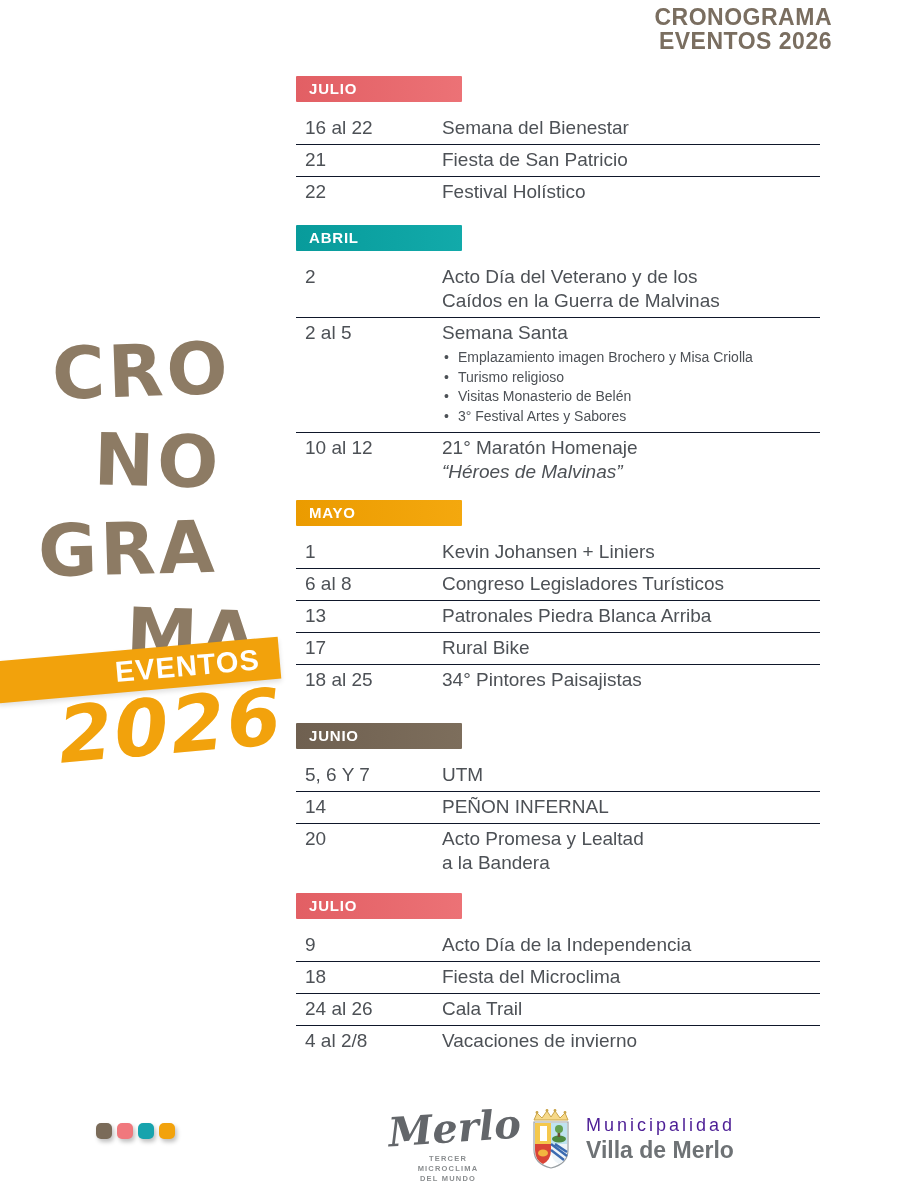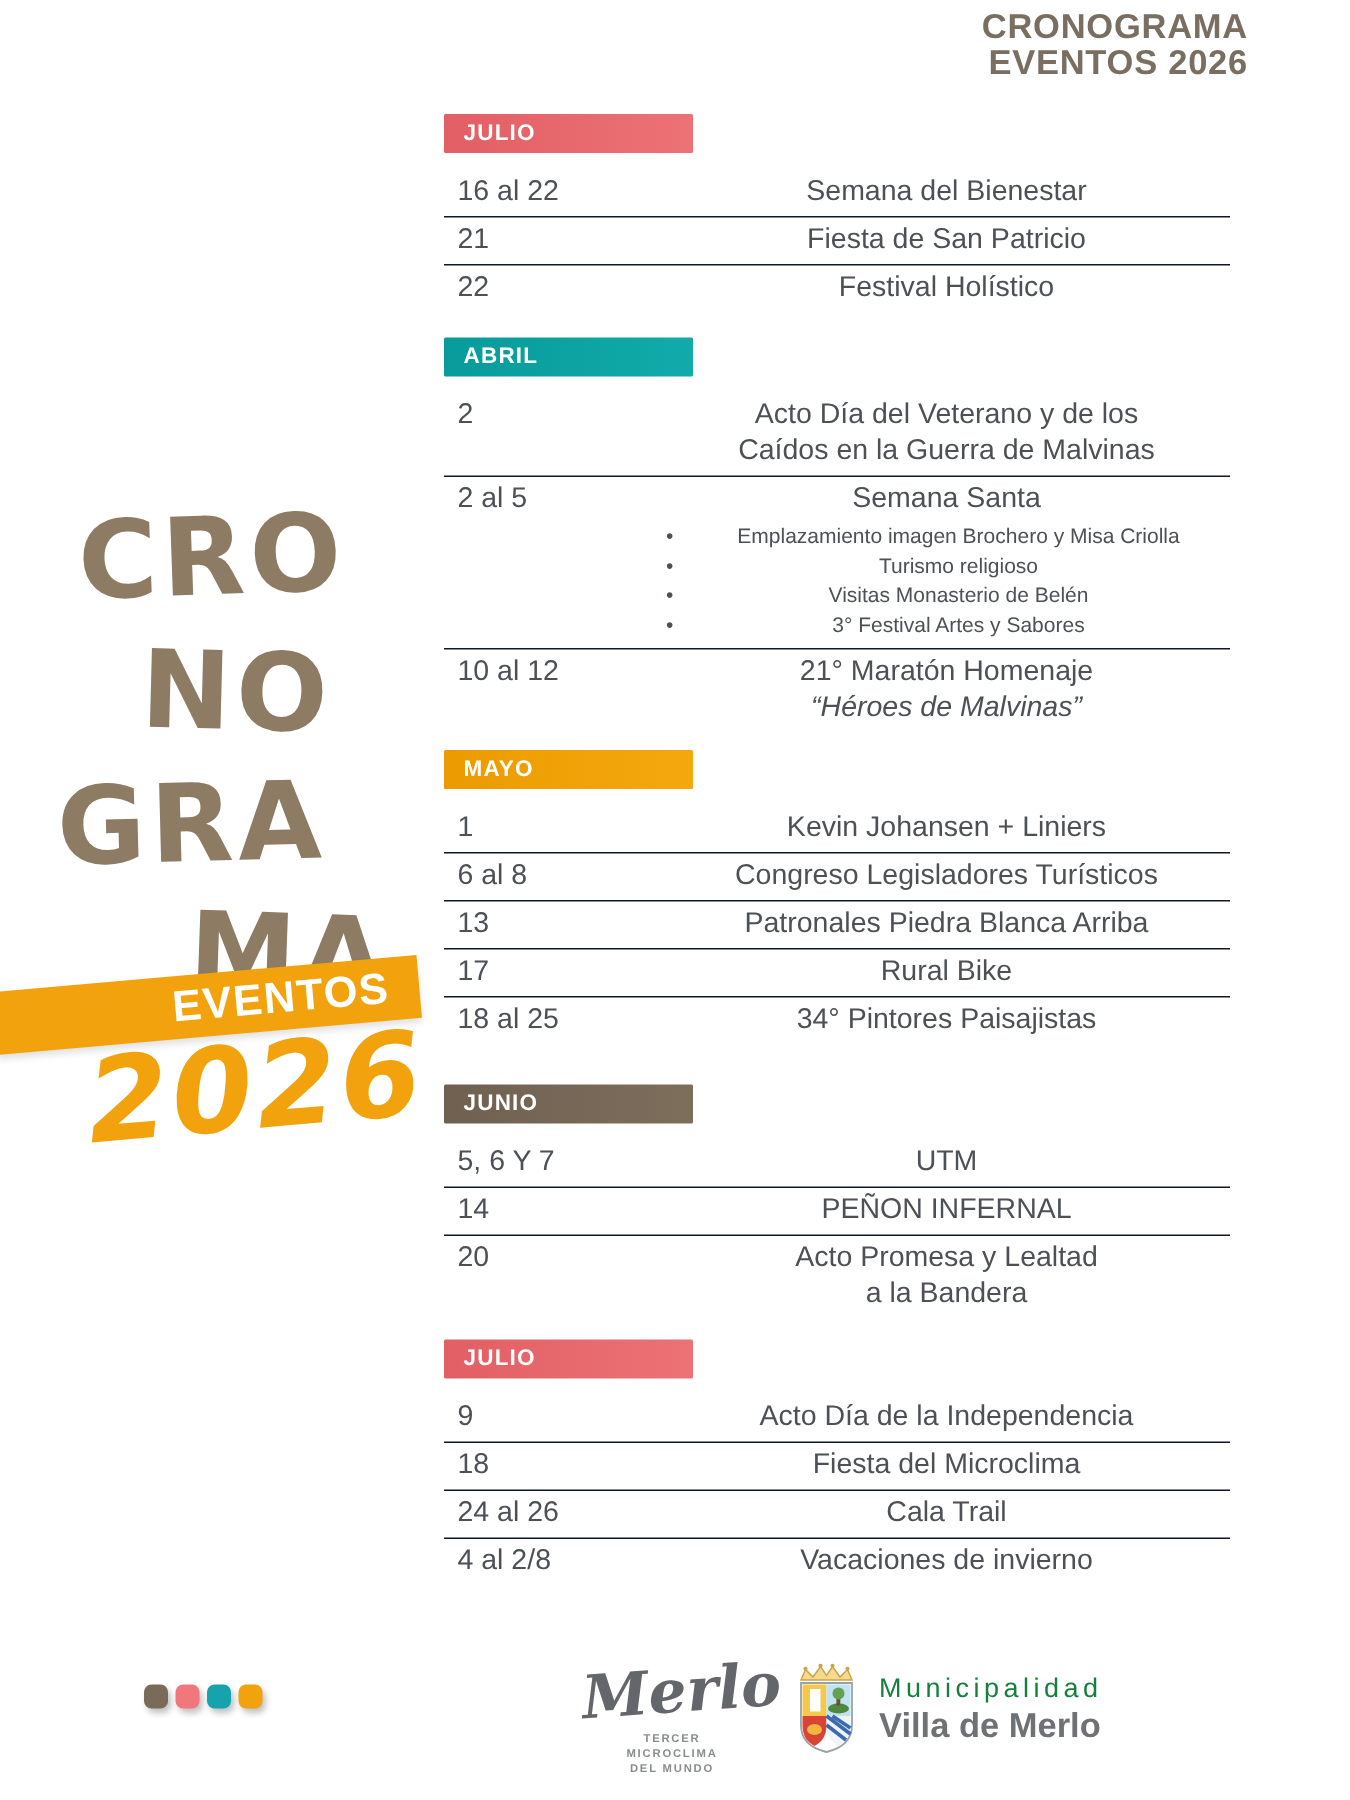--- a/index.html
+++ b/index.html
@@ -57,21 +57,21 @@
   .bar-teal   { background:linear-gradient(90deg,#089b9b,#12aaaa); }
   .bar-orange { background:linear-gradient(90deg,#eb9b00,#f4a80e); }
   .bar-brown  { background:linear-gradient(90deg,#6f6050,#7d6e5c); }
 
   .event-row { display:flex; padding:3px 0 4px 0;gap:32px; }
   .event-row + .event-row { border-top:1px solid #0f172a; }
   .event-date {
     flex:0 0 114px; padding-left:9px; color:#4d5156; font-size:19px;
     line-height:24px; font-weight:500;
   }
-  .event-body { flex:1; color:#4d5156; font-size:19px; line-height:24px; font-weight:500;text-align:center; }
+  .event-body { flex:1; color:#4d5156; font-size:19px; line-height:24px; font-weight:500; }
   .event-line2 { display:block; }
   .event-subtitle { display:block; font-style:italic; }
   .event-bullets { list-style:none; margin:3px 0 2px 0; }
   .event-bullets li {
     font-size:14px; line-height:19.5px; color:#4d5156; padding-left:16px;
     position:relative; font-weight:400;
   }
   .event-bullets li::before {
     content:"•"; position:absolute; left:2px; top:0; font-size:14px; color:#4d5156;
   }
@@ -94,21 +94,21 @@
     display:inline-block;
   }
   .merlo-tagline {
     margin-top:6px; font-size:7.5px; letter-spacing:1.2px; color:#8a8d8f;
     line-height:1.35; font-weight:700;
   }
 
   .muni-logo { position:absolute; left:528px; top:1108px; display:flex; align-items:center; }
   .muni-crest { width:46px; height:62px; margin-right:12px; }
   .muni-text .muni-line1 {
-    font-size:18px; letter-spacing:3px; color:#15803d; line-height:1.2;
+    font-size:18px; letter-spacing:3px; color:#4c1d95; line-height:1.2;
   }
   .muni-text .muni-line2 {
     font-size:23px; font-weight:800; color:#6e7275; line-height:1.15;
   }
 </style>
 </head>
 <body>
 
 <div class="page">
 

